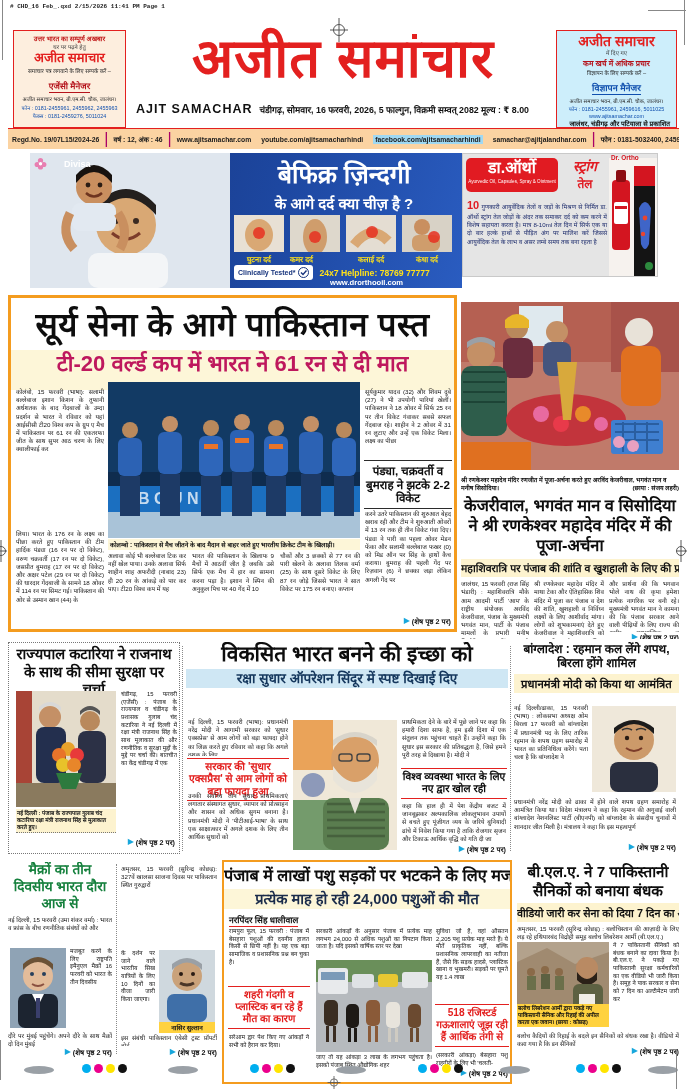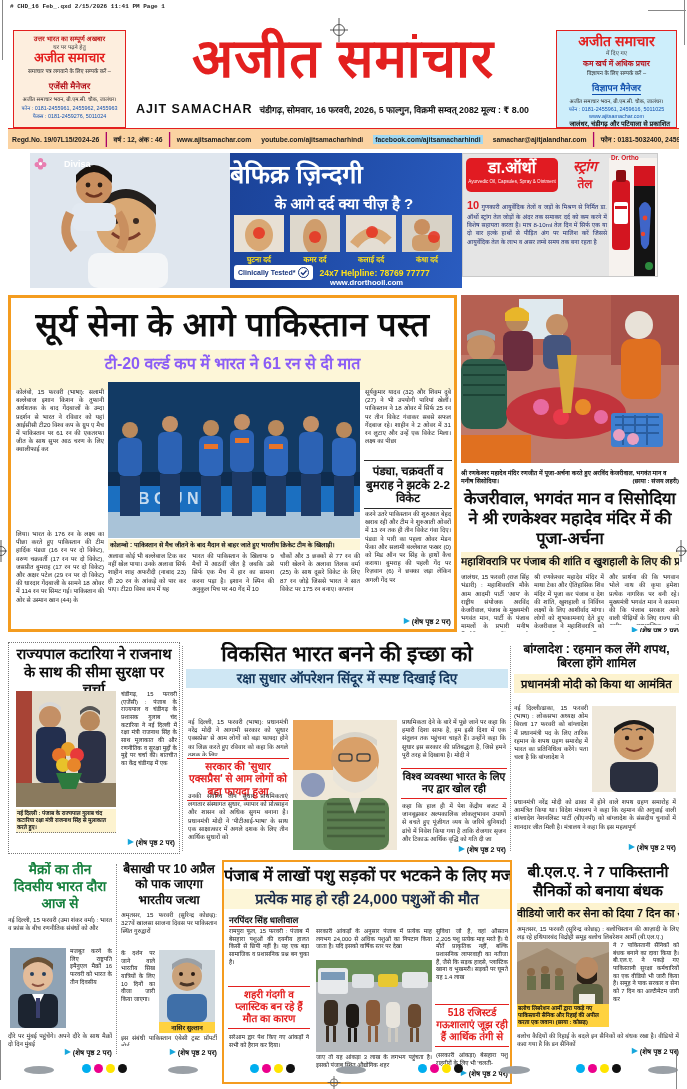--- a/index.html
+++ b/index.html
@@ -146,21 +146,21 @@
       <div class="abs" style="left:4px;top:4px;display:flex;align-items:center;gap:17px;">
         <svg width="13" height="13" viewBox="0 0 13 13">
             <circle cx="6.5" cy="3.5" r="2.6" fill="#e87fb1"></circle>
             <circle cx="3.2" cy="7.5" r="2.6" fill="#e87fb1"></circle>
             <circle cx="9.8" cy="7.5" r="2.6" fill="#e87fb1"></circle>
             <circle cx="6.5" cy="10" r="2.6" fill="#e87fb1"></circle>
             <circle cx="6.5" cy="6.8" r="1.7" fill="#fff"></circle>
           </svg>
         <span style="color:#fff;font-size:9px;font-weight:bold;">Divisa</span>
       </div>
-      <div class="abs" style="left:200px;top:8px;width:228px;text-align:left;color:#fff;font-weight:bold;font-size:25px;line-height:1.1;">बेफिक्र ज़िन्दगी</div>
+      <div class="abs" style="left:200px;top:8px;width:228px;text-align:center;color:#fff;font-weight:bold;font-size:25px;line-height:1.1;">बेफिक्र ज़िन्दगी</div>
       <div class="abs" style="left:200px;top:40px;width:228px;text-align:center;color:#fff;font-weight:bold;font-size:15px;">के आगे दर्द क्या चीज़ है ?</div>
       <div class="abs" style="left:204px;top:62px;width:224px;display:flex;gap:6px;">
         <svg width="50" height="37" viewBox="0 0 50 37">
             <rect width="50" height="37" fill="#e8e0d4"></rect>
             <ellipse cx="25" cy="20" rx="14" ry="16" fill="#d9a874"></ellipse>
             <circle cx="25" cy="18" r="6" fill="#e63020" opacity="0.85"></circle>
           </svg>
         <svg width="50" height="37" viewBox="0 0 50 37">
             <rect width="50" height="37" fill="#ded8cc"></rect>
             <ellipse cx="25" cy="22" rx="12" ry="18" fill="#cf9d6c"></ellipse>
@@ -173,21 +173,21 @@
           </svg>
         <svg width="50" height="37" viewBox="0 0 50 37">
             <rect width="50" height="37" fill="#d8d2c6"></rect>
             <circle cx="20" cy="12" r="8" fill="#c98f5f"></circle>
             <rect x="10" y="20" width="28" height="16" rx="6" fill="#cf9d6c"></rect>
             <circle cx="32" cy="22" r="6" fill="#e63020" opacity="0.85"></circle>
           </svg>
       </div>
       <div class="abs" style="left:204px;top:101px;width:224px;display:flex;gap:6px;">
         <span style="width:50px;text-align:center;color:#ffe11a;font-size:7.4px;font-weight:bold;">घुटना दर्द</span>
-        <span style="width:50px;text-align:center;color:#ffe11a;font-size:7.4px;font-weight:bold;">कमर दर्द</span>
+        <span style="width:50px;color:#ffe11a;font-size:7.4px;font-weight:bold;">कमर दर्द</span>
         <span style="width:50px;text-align:center;color:#ffe11a;font-size:7.4px;font-weight:bold;">कलाई दर्द</span>
         <span style="width:50px;text-align:center;color:#ffe11a;font-size:7.4px;font-weight:bold;">कंधा दर्द</span>
       </div>
       <div class="abs" style="left:204px;top:112px;display:flex;align-items:center;gap:6px;">
         <span style="background:#fff;border-radius:3px;padding:2px 4px;font-size:7px;font-weight:bold;color:#16337c;display:flex;align-items:center;gap:3px;">
           <span>Clinically Tested*</span>
           <svg width="11" height="11" viewBox="0 0 11 11">
               <circle cx="5.5" cy="5.5" r="5" fill="#fff" stroke="#16337c"></circle>
               <path d="M3 5.5 L5 7.5 L8.5 3.5" stroke="#16337c" stroke-width="1.4" fill="none"></path>
             </svg>
@@ -222,21 +222,21 @@
         <circle cx="36" cy="60" r="2.4" fill="#e8452f"></circle>
           <circle cx="34" cy="76" r="2.2" fill="#e8452f"></circle>
         <circle cx="40" cy="108" r="4" fill="#2d8a3e"></circle>
       </svg>
       <div class="abs" style="left:148px;top:0px;color:#d31520;font-size:6.4px;font-weight:bold;">Dr. Ortho</div>
     </div>
   </div>
 
   <div class="abs" style="left:8px;top:295px;width:449px;height:337px;border:3px solid #f49c1f;box-sizing:border-box;background:#fff;overflow:hidden;">
     <div class="ctr" style="margin-top:3px;font-size:33px;font-weight:bold;color:#0d0d0d;white-space:nowrap;letter-spacing:0.5px;">सूर्य सेना के आगे पाकिस्तान पस्त</div>
-    <div class="ctr cream" style="margin-top:4px;height:40px;line-height:28px;font-size:16px;font-weight:bold;color:#8b5cf6;white-space:nowrap;">टी-20 वर्ल्ड कप में भारत ने 61 रन से दी मात</div>
+    <div class="ctr cream" style="margin-top:4px;height:40px;line-height:28px;font-size:22px;font-weight:bold;color:#be185d;white-space:nowrap;">टी-20 वर्ल्ड कप में भारत ने 61 रन से दी मात</div>
 
     <div class="abs body" style="left:5px;top:90px;width:88px;height:92px;">कोलंबो, 15 फरवरी (भाषा): सलामी बल्लेबाज इशान किशन के तूफानी अर्धशतक के बाद गेंदबाजों के उम्दा प्रदर्शन से भारत ने रविवार को यहां आईसीसी टी20 विश्व कप के ग्रुप ए मैच में पाकिस्तान पर 61 रन की एकतरफा जीत के साथ सुपर आठ चरण के लिए क्वालीफाई कर</div>
     <div class="abs body" style="left:5px;top:232px;width:88px;height:96px;">लिया। भारत के 176 रन के लक्ष्य का पीछा करते हुए पाकिस्तान की टीम हार्दिक पंड्या (16 रन पर दो विकेट), वरुण चक्रवर्ती (17 रन पर दो विकेट), जसप्रीत बुमराह (17 रन पर दो विकेट) और अक्षर पटेल (29 रन पर दो विकेट) की धारदार गेंदबाजी के सामने 18 ओवर में 114 रन पर सिमट गई। पाकिस्तान की ओर से उस्मान खान (44) के</div>
 
     <svg class="abs photo" style="left:97px;top:84px;" width="252" height="156" viewBox="0 0 252 156" preserveAspectRatio="none">
       <rect width="252" height="156" fill="#0f2c4e"></rect>
       <rect y="0" width="252" height="90" fill="#123a64"></rect>
       <rect y="104" width="252" height="26" fill="#1b6fc0"></rect>
       <text x="30" y="122" font-size="16" fill="#ffffff" opacity="0.75" font-family="sans-serif" font-weight="bold">B O U N D</text>
       <rect y="130" width="252" height="26" fill="#a9c3d8"></rect>
@@ -274,21 +274,21 @@
 
     <div class="abs body" style="left:354px;top:90px;width:86px;height:70px;">सूर्यकुमार यादव (32) और शिवम दुबे (27) ने भी उपयोगी पारियां खेलीं। पाकिस्तान ने 18 ओवर में सिर्फ 25 रन पर तीन विकेट गंवाकर सबसे सफल गेंदबाज रहे। शाहीन ने 2 ओवर में 31 रन लुटाए और उन्हें एक विकेट मिला। लक्ष्य का पीछा</div>
     <div class="abs blackrules ctr" style="left:353px;top:162px;width:88px;padding:3px 0;font-size:11.6px;font-weight:bold;color:#0d0d0d;line-height:1.18;">पंड्या, चक्रवर्ती व बुमराह ने झटके 2-2 विकेट</div>
     <div class="abs body" style="left:354px;top:212px;width:86px;height:104px;">करने उतरे पाकिस्तान की शुरुआत बेहद खराब रही और टीम ने शुरुआती ओवरों में 13 रन तक ही तीन विकेट गंवा दिए। पंड्या ने पारी का पहला ओवर मेडन फेंका और सलामी बल्लेबाज फखर (0) को मिड ऑन पर सिंह के हाथों कैच कराया। बुमराह की पहली गेंद पर रिज़वान (6) ने छक्का जड़ा लेकिन अगली गेंद पर</div>
     <div class="abs cont" style="left:354px;top:318px;width:86px;">
       <span class="arr">▶</span>
       <span>(शेष पृष्ठ 2 पर)</span>
     </div>
   </div>
 
-  <div class="abs" style="left:461px;top:295px;width:218px;height:337px;overflow:hidden;">
+  <div class="abs" style="left:461px;top:302px;width:218px;height:337px;overflow:hidden;">
     <svg class="photo" width="218" height="168" viewBox="0 0 218 168" preserveAspectRatio="none">
       <rect width="218" height="168" fill="#c07a6a"></rect>
       <rect x="0" y="0" width="218" height="60" fill="#b56052"></rect>
       <rect x="58" y="4" width="44" height="40" fill="#dfe9ee"></rect>
       <rect x="150" y="0" width="68" height="70" fill="#a8524a"></rect>
       <circle cx="178" cy="30" r="14" fill="#e8e2d8"></circle>
       <rect x="160" y="44" width="40" height="60" rx="10" fill="#e07020"></rect>
       <circle cx="96" cy="30" r="11" fill="#c49066"></circle>
         <rect x="82" y="40" width="28" height="34" rx="8" fill="#45557e"></rect>
       <circle cx="56" cy="26" r="11" fill="#b9895c"></circle>
@@ -427,21 +427,20 @@
     <div class="abs body-sm" style="left:62px;top:86px;width:42px;height:82px;">मजबूत करने के लिए राष्ट्रपति इमैनुएल मैक्रों 16 फरवरी को भारत के तीन दिवसीय</div>
     <div class="abs body" style="left:0;top:170px;width:104px;height:18px;">दौरे पर मुंबई पहुंचेंगे। अपने दौरे के साथ मैक्रों दो दिन मुंबई</div>
     <div class="abs cont" style="left:20px;top:185px;width:84px;">
         <span class="arr">▶</span>
         <span>(शेष पृष्ठ 2 पर)</span>
       </div>
   </div>
   <div class="abs dotsepv" style="left:116px;top:864px;height:190px;"></div>
 
   <div class="abs" style="left:121px;top:862px;width:96px;height:196px;overflow:hidden;">
-    <div class="ctr" style="font-size:12.2px;font-weight:bold;color:#0d0d0d;line-height:1.25;">बैसाखी पर 10 अप्रैल को पाक जाएगा भारतीय जत्था</div>
     <div class="body" style="margin-top:3px;height:34px;">अमृतसर, 15 फरवरी (सुरिन्द्र कोछड़): 327वें खालसा साजना दिवस पर पाकिस्तान स्थित गुरुद्वारों</div>
     <div class="abs body-sm" style="left:0;top:88px;width:34px;height:86px;">के दर्शन पर जाने वाले भारतीय सिख यात्रियों के लिए 10 दिनों का वीजा जारी किया जाएगा।</div>
     <svg class="abs photo" style="left:38px;top:88px;" width="56" height="72" viewBox="0 0 56 72" preserveAspectRatio="none">
       <rect width="56" height="72" fill="#cfd8de"></rect>
       <circle cx="28" cy="26" r="15" fill="#caa27a"></circle>
       <path d="M13 20 Q28 5 43 20 L43 14 Q28 2 13 14 Z" fill="#9aa0a6"></path>
       <circle cx="22" cy="24" r="2" fill="#2a1c14"></circle>
         <circle cx="34" cy="24" r="2" fill="#2a1c14"></circle>
       <path d="M21 33 Q28 37 35 33" stroke="#4a3628" stroke-width="3" fill="none"></path>
       <rect x="8" y="44" width="40" height="28" rx="7" fill="#3f6fa8"></rect>

